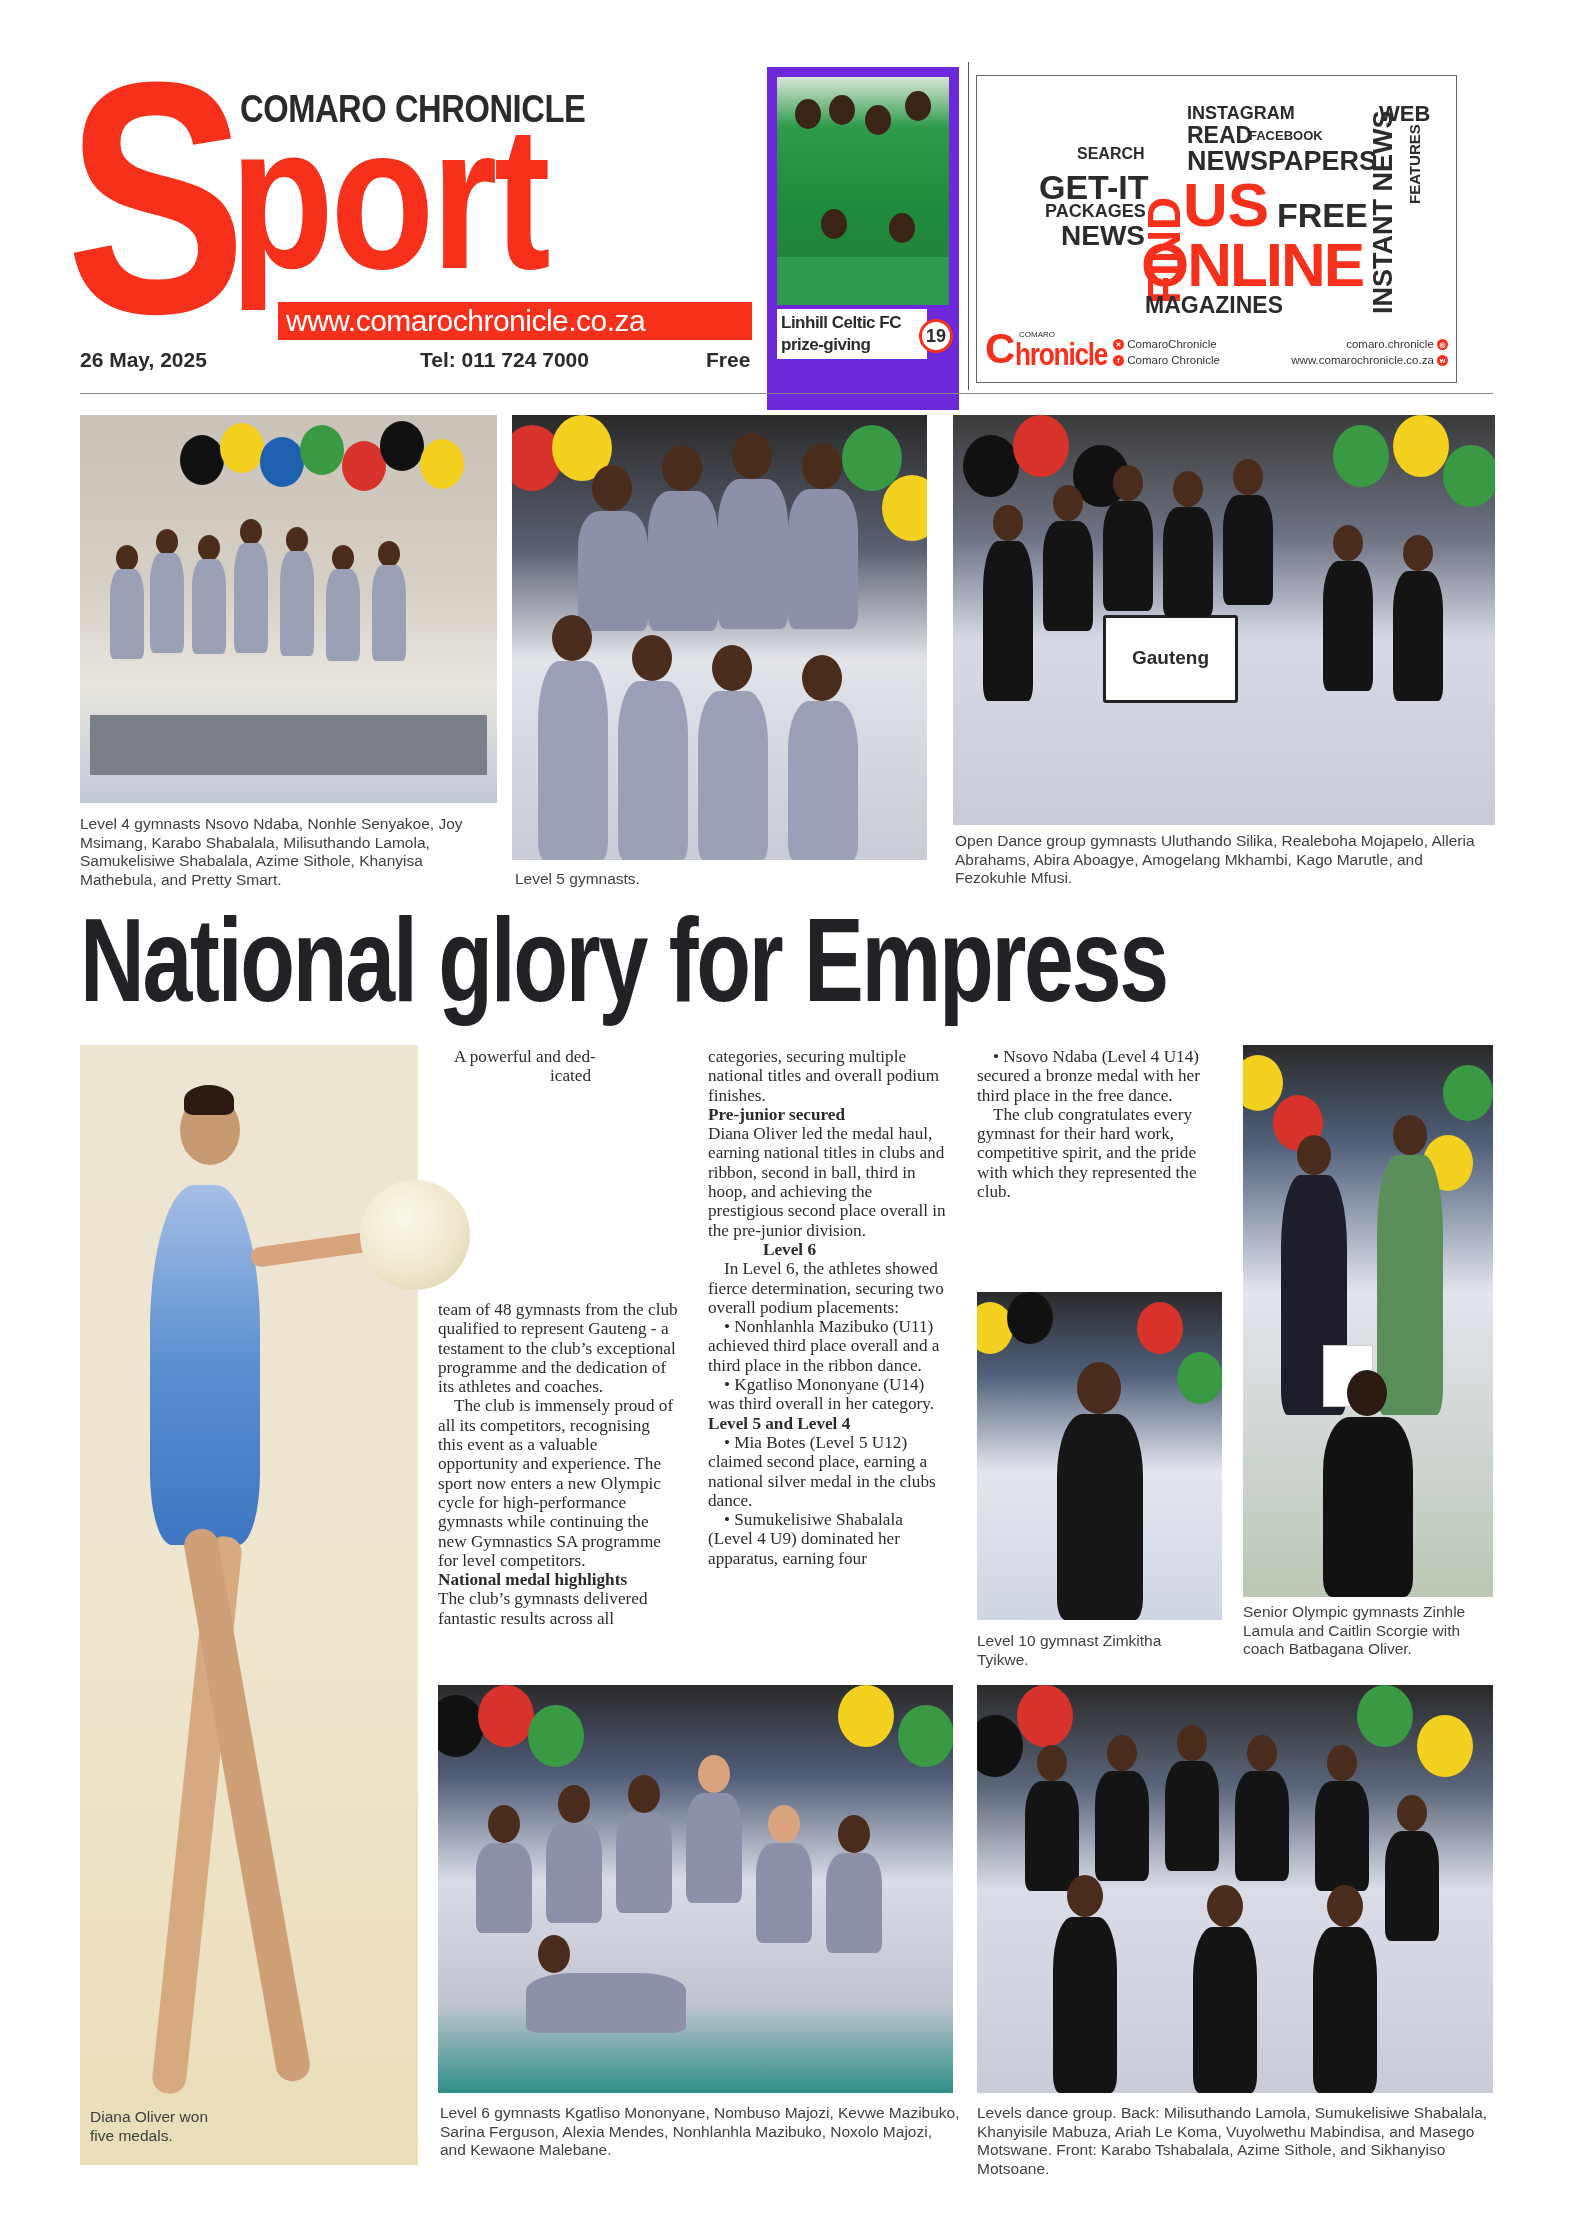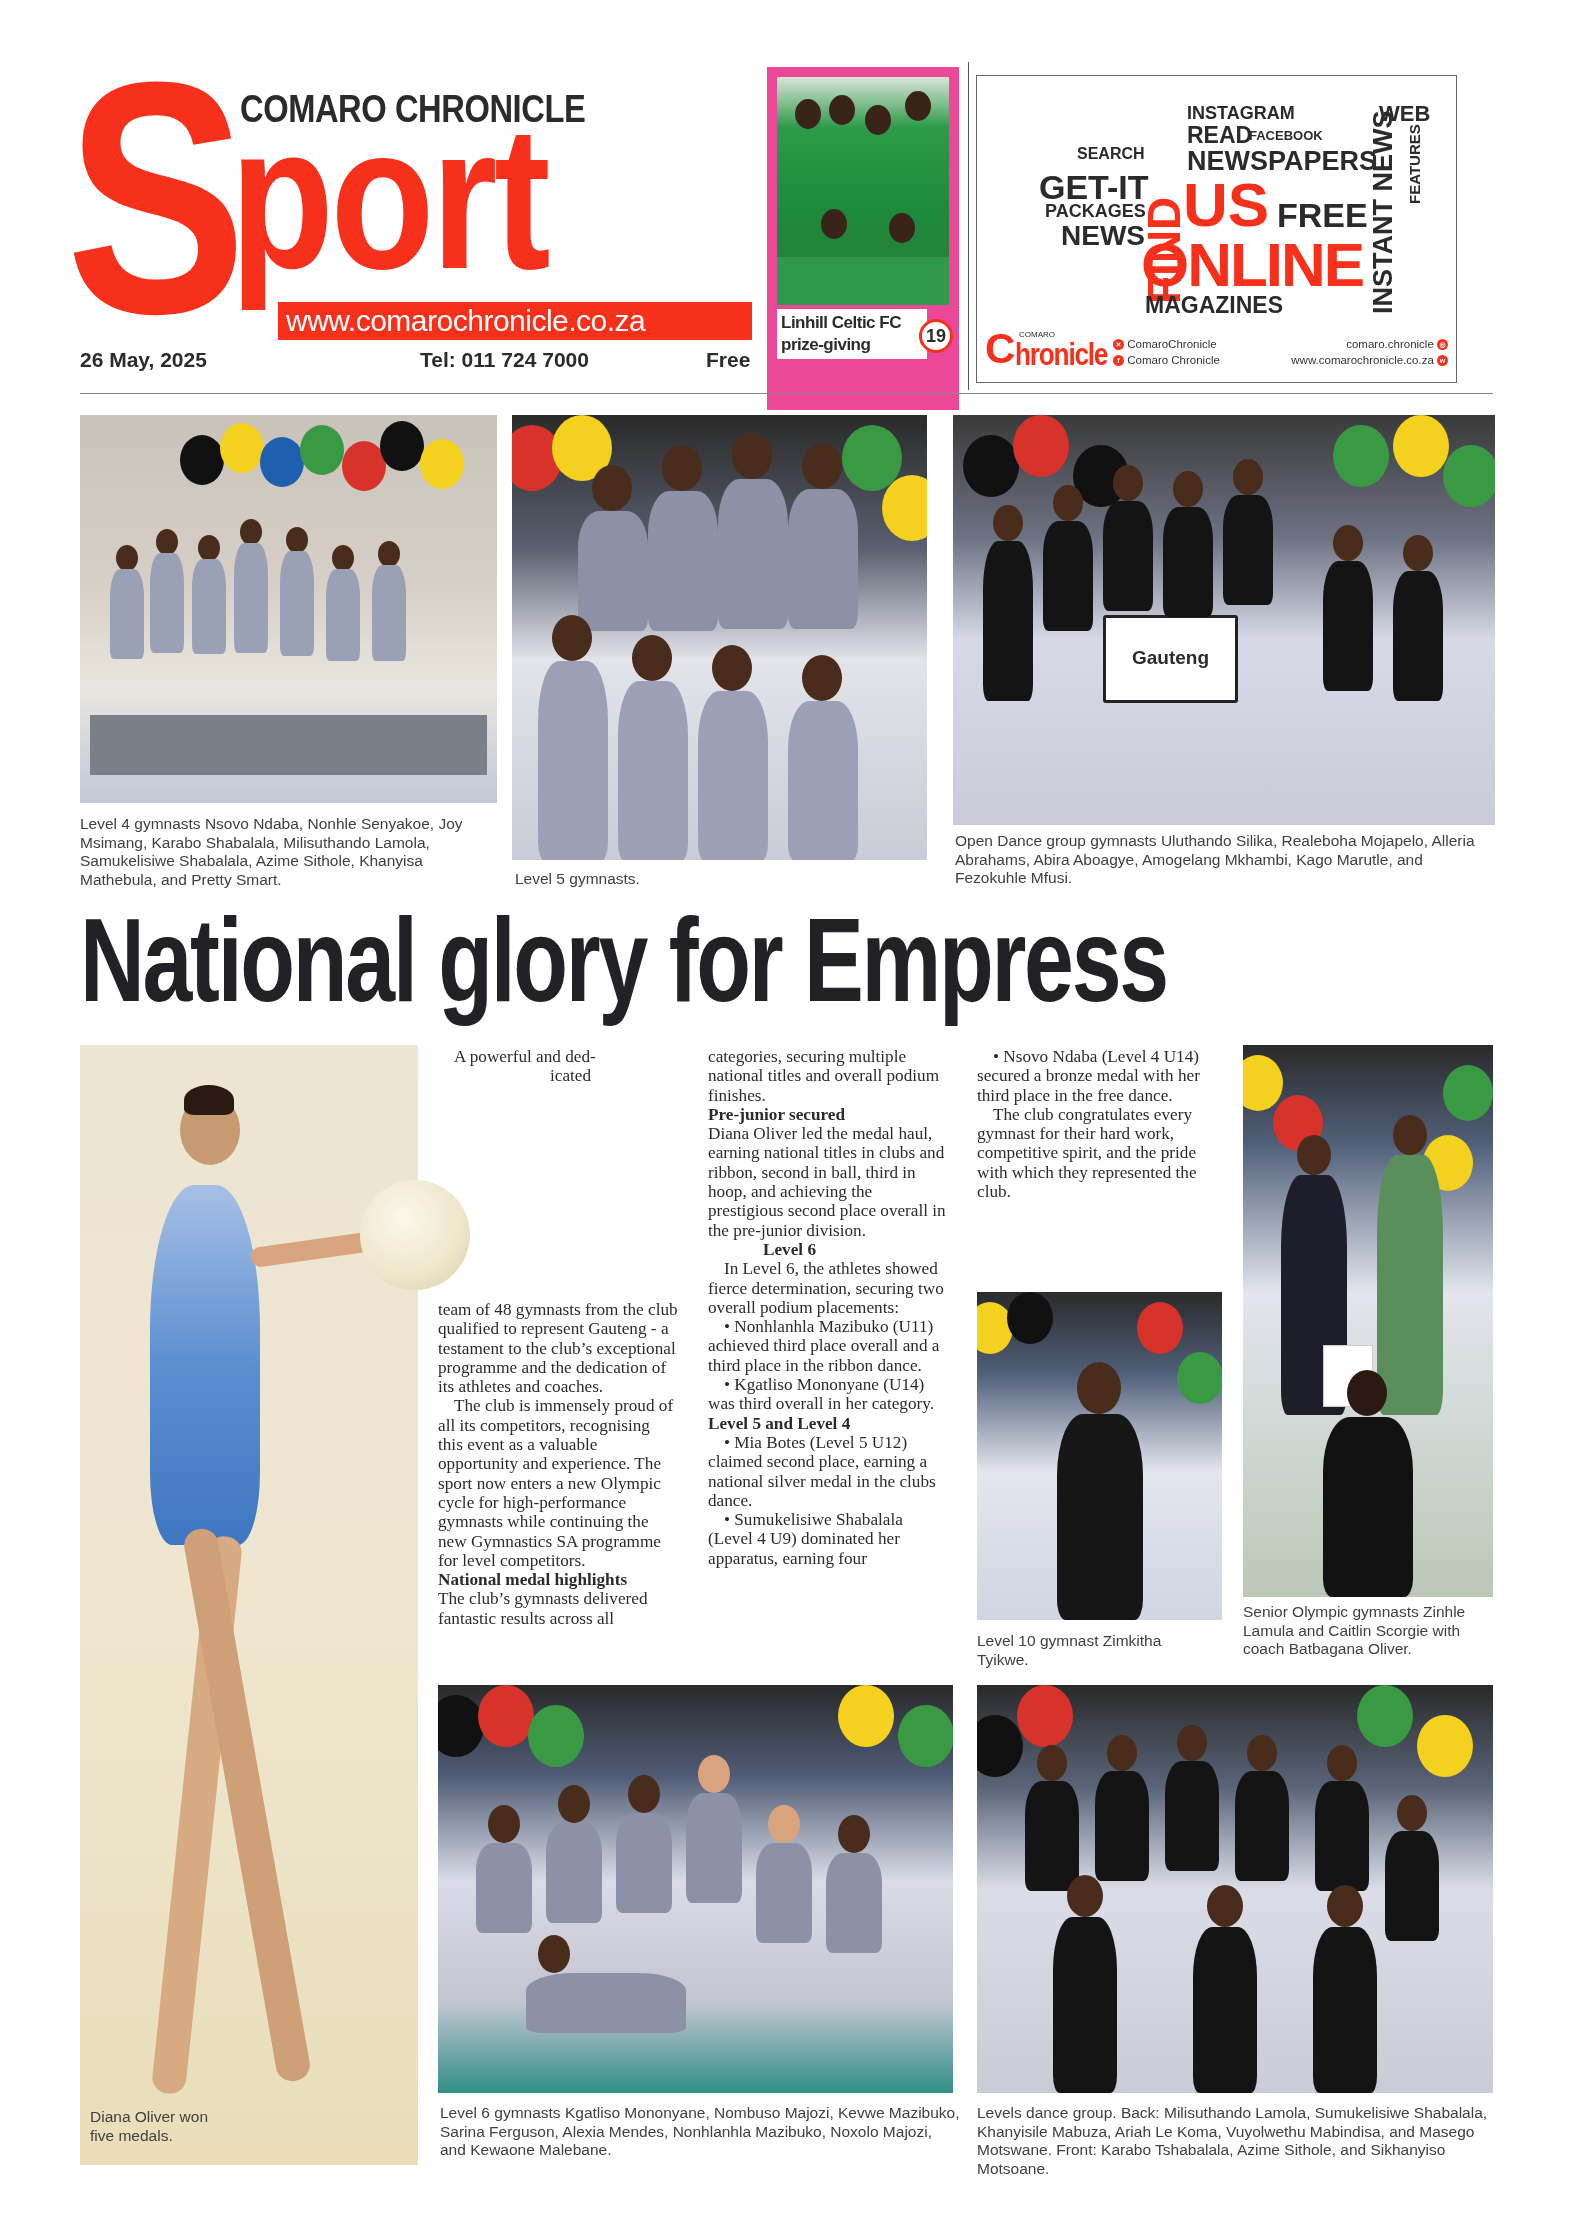--- a/index.html
+++ b/index.html
@@ -9,21 +9,21 @@
   
   .mast-S { position: absolute; left: 66px; top: 48px; font-family: "Liberation Sans", sans-serif; font-weight: 700; font-size: 330px; line-height: 300px; color: #f7301c; letter-spacing: -10px; transform: scaleX(0.82); transform-origin: left top; }
   .mast-port { position: absolute; left: 230px; top: 102px; font-weight: 700; font-size: 205px; line-height: 190px; color: #f7301c; letter-spacing: -4px; transform: scaleX(0.83); transform-origin: left top; }
   .mast-brand { position: absolute; left: 240px; top: 88px; font-weight: 700; font-size: 38px; color: #2b2b2e; letter-spacing: -0.5px; transform: scaleX(0.86); transform-origin: left top; }
   .mast-url { position: absolute; left: 278px; top: 302px; width: 474px; height: 38px; background: #f7301c; color: #fff; font-size: 30px; line-height: 38px; padding-left: 8px; letter-spacing: -0.5px; }
   .mast-date { position: absolute; left: 80px; top: 348px; font-weight: 700; font-size: 21px; color: #2b2b2e; }
   .mast-tel { position: absolute; left: 420px; top: 348px; font-weight: 700; font-size: 21px; color: #2b2b2e; }
   .mast-free { position: absolute; left: 706px; top: 348px; font-weight: 700; font-size: 21px; color: #2b2b2e; }
 
   
-  .teaser { position: absolute; left: 767px; top: 67px; width: 192px; height: 343px; background: #ec4899; }
+  .teaser { position: absolute; left: 767px; top: 67px; width: 192px; height: 343px; background: #6d28d9; }
   .teaser-photo { position: absolute; left: 10px; top: 10px; width: 172px; height: 228px; background: linear-gradient(180deg,#d9e6d8 0%, #2e9b4a 22%, #1d8a3b 60%, #2c7a38 100%); overflow: hidden; }
   .teaser-photo .kid { position: absolute; border-radius: 50%; background: #3a2418; }
   .teaser-cap { position: absolute; left: 10px; top: 242px; width: 150px; height: 50px; background: #fff; padding: 3px 4px; font-weight: 700; font-size: 17px; line-height: 22px; color: #2b2b2e; letter-spacing: -0.5px; }
   .teaser-num { position: absolute; left: 152px; top: 252px; width: 34px; height: 34px; border-radius: 50%; background: #fff; border: 3px solid #f7301c; font-weight: 700; font-size: 18px; line-height: 28px; text-align: center; color: #2b2b2e; }
 
   .vsep { position: absolute; left: 968px; top: 62px; width: 1px; height: 328px; background: #555; }
 
   
   .ad { position: absolute; left: 976px; top: 75px; width: 481px; height: 308px; border: 1.5px solid #666; background: #fff; overflow: hidden; }
   .w { position: absolute; font-weight: 700; white-space: nowrap; line-height: 1; }

